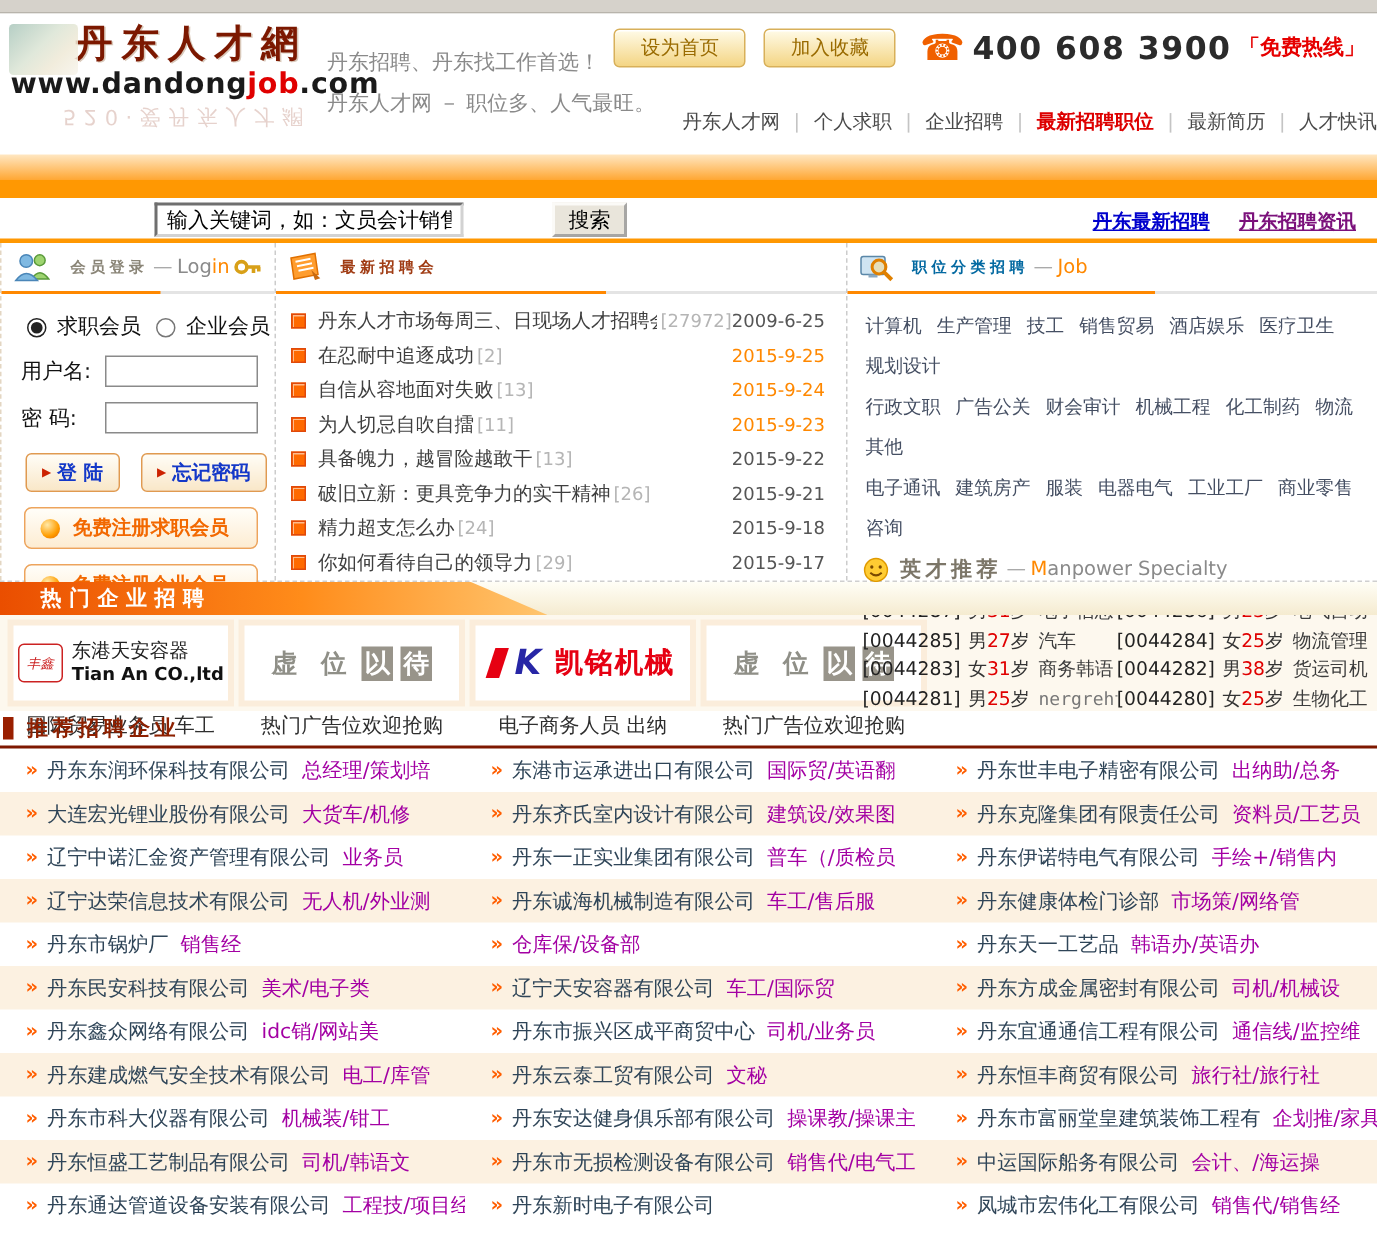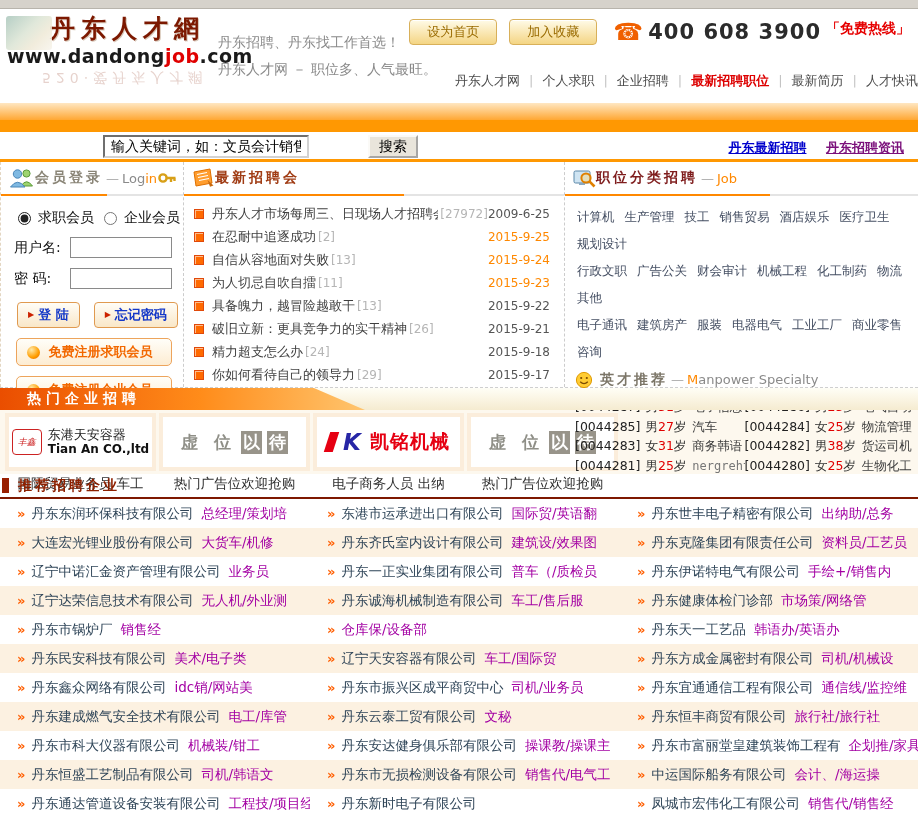--- a/index.html
+++ b/index.html
@@ -21,21 +21,21 @@
     font-family:"DejaVu Serif","Liberation Serif",serif; text-shadow:1px 1px 0 #d9c9ba; white-space:nowrap; }
   .logo-url { margin-left:1px; font-size:19px; font-weight:bold; color:#1a1a1a; letter-spacing:.5px; white-space:nowrap; }
   .logo-url .red { color:#e00000; }
   .logo-watermark { margin-left:36px; margin-top:1px; font-size:14px; letter-spacing:5px; color:#cfa79c;
     opacity:.5; transform:scaleY(-1); transform-origin:center; white-space:nowrap; }
   .slogan { position:absolute; left:218px; top:20px; font-size:14px; color:#8a8a8a; line-height:27px; white-space:nowrap; }
   .header-top-right { position:absolute; right:8px; top:10px; display:flex; align-items:center; gap:12px; }
   .hbtn { padding:3px 17px; font-size:13px; color:#9a6b00; cursor:pointer; white-space:nowrap;
     background:linear-gradient(#fffbe8,#f4d584); border:1px solid #d8b05a; border-radius:4px;
     box-shadow:inset 0 1px 0 #fff; }
-  .phone-wrap { display:flex; align-items:flex-start; gap:5px; margin-left:4px; }
+  .phone-wrap { display:flex; align-items:center; gap:5px; margin-left:4px; }
   .phone-icon::before { content:"☎"; }
   .phone-icon { font-size:24px; color:#f06000; line-height:1; }
   .phone-number { font-size:21px; font-weight:bold; color:#2b2b2b; letter-spacing:1px; }
   .phone-label { font-size:14px; font-weight:bold; color:#e60000; }
   .header-nav { position:absolute; right:0; top:63px; display:flex; font-size:13px; color:#4a4a4a; white-space:nowrap; }
   .nav-item { cursor:pointer; }
   .nav-item + .nav-item::before { content:"|"; color:#c4c4c4; margin:0 9px; font-weight:normal; }
   .nav-item.hot { color:#dd0000; font-weight:bold; }
 
   
@@ -54,24 +54,24 @@
   
   .main { display:flex; height:226px; border-bottom:1px dashed #cfcfcf; background:#fff; }
   .col { position:relative; }
   .col-login { width:184px; border-left:1px dashed #e3d6c2; border-right:1px dashed #cccccc; }
   .col-fairs { width:381px; border-right:1px dashed #cccccc; }
   .col-jobs { flex:1; }
 
   .sec-head { position:relative; display:flex; align-items:center; height:34px; padding:0 8px;
     border-bottom:2px solid #e4e4e4; }
   .sec-head::after { content:""; position:absolute; left:0; bottom:-2px; height:2px; width:58%; background:#ff8800; }
-  .sec-title { font-size:14px; font-weight:bold; letter-spacing:3px; margin-left:0; white-space:nowrap; }
+  .sec-title { font-size:10px; font-weight:bold; letter-spacing:3px; margin-left:12px; white-space:nowrap; }
   .login-title { color:#8a8577; }
   .fairs-title { color:#a03c14; }
-  .jobs-title  { color:#7f1d1d; }
+  .jobs-title  { color:#0369a1; }
   .dash { color:#aaa; margin:0 3px; font-size:13px; }
   .en-gray { color:#8a8a8a; font-size:13px; }
   .en-orange { color:#ff8800; font-size:13px; }
   .key-wrap { margin-left:auto; }
 
   
   .login-body { padding:9px 10px 0 13px; }
   .radio-row { display:flex; align-items:center; gap:5px; font-size:14px; color:#111; margin:4px 0 2px 4px; white-space:nowrap; }
   .radio-row input { margin-right:2px; accent-color:#222; }
   .radio-gap { width:8px; }

